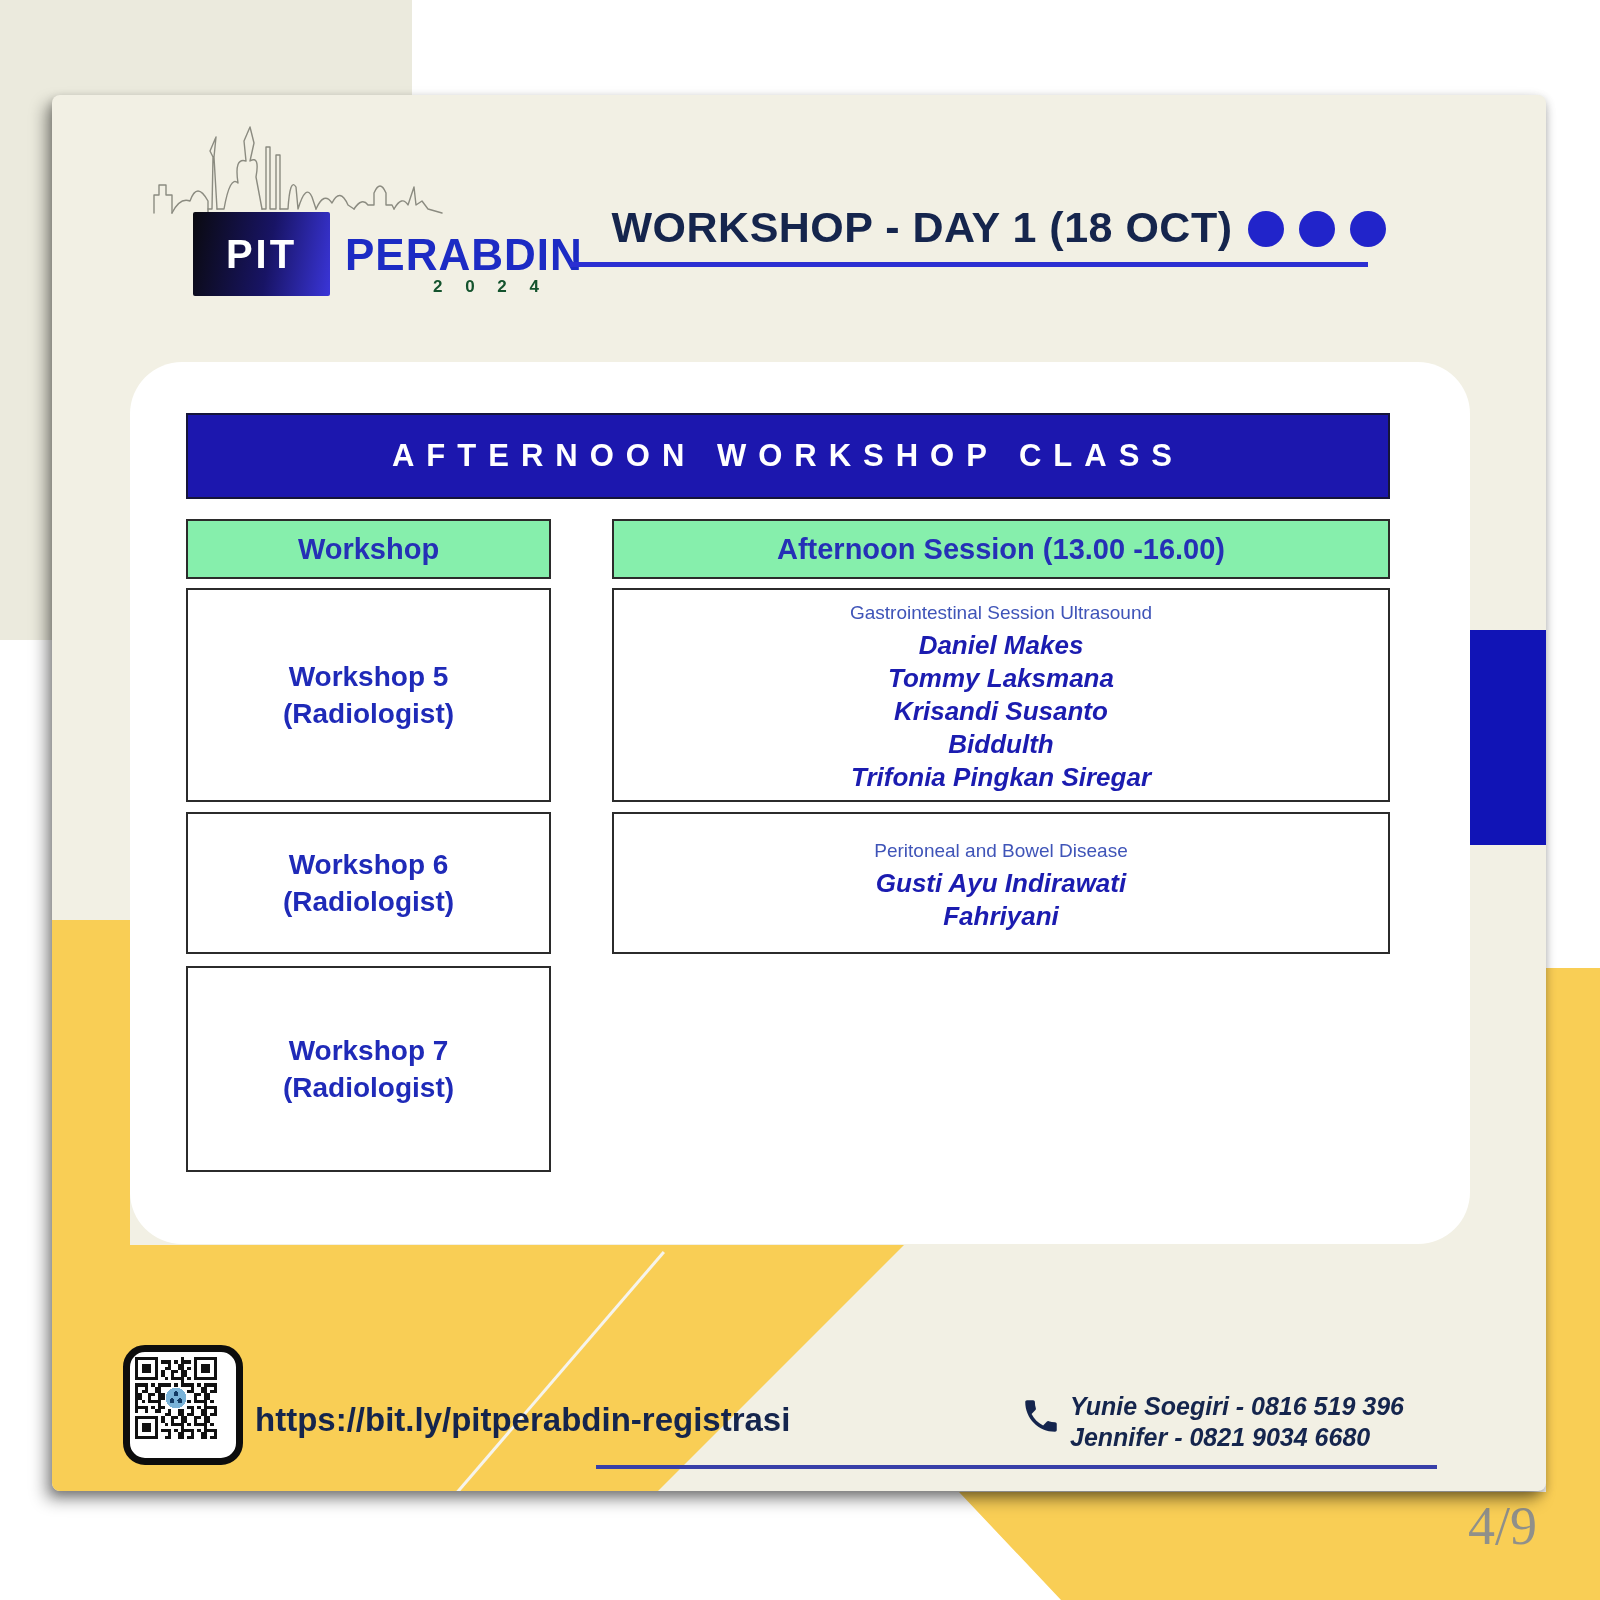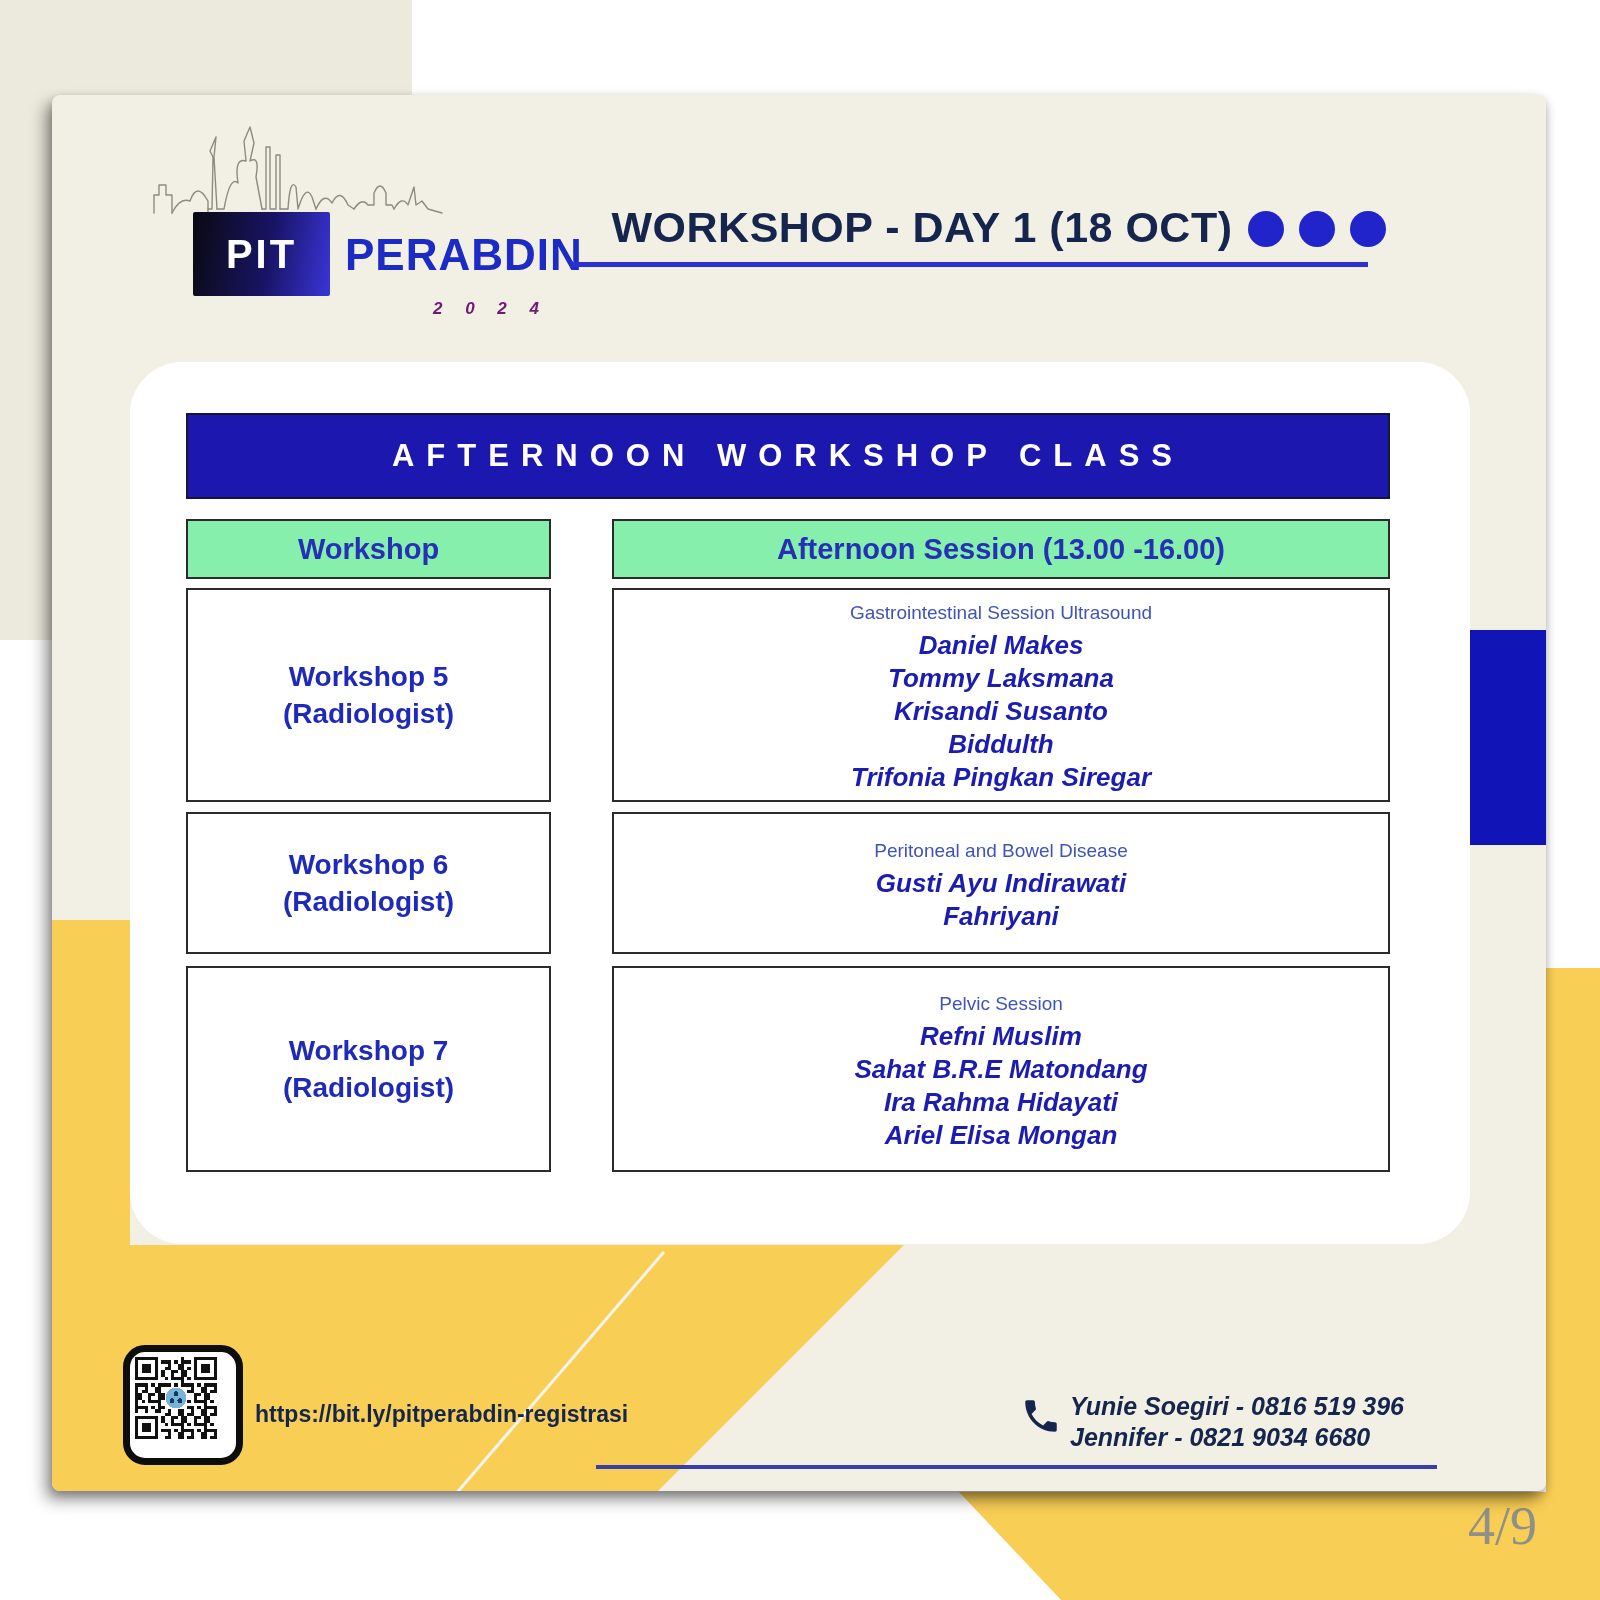--- a/index.html
+++ b/index.html
@@ -15,22 +15,22 @@
   .card{position:absolute;left:52px;top:95px;width:1494px;height:1396px;background:#f2f0e4;
     border-radius:8px;box-shadow:-7px 9px 16px rgba(0,0,0,.38),0 4px 10px rgba(0,0,0,.25);overflow:hidden;}
   
   .skyline{position:absolute;left:98px;top:22px;}
   .logo-box{position:absolute;left:141px;top:117px;width:137px;height:84px;border-radius:2px;
     background:linear-gradient(100deg,#0a0a10 0%,#181465 55%,#3a35d8 100%);
     display:flex;align-items:center;justify-content:center;}
   .logo-box span{color:#fff;font-size:40px;font-weight:700;letter-spacing:3px;}
   .logo-perabdin{position:absolute;left:293px;top:135px;width:220px;font-size:44px;font-weight:800;
     color:#1c2bc4;letter-spacing:1px;}
-  .logo-year{position:absolute;left:284px;top:204px;width:212px;text-align:right;font-size:17px;
-    font-weight:700;font-style:italic;letter-spacing:9px;color:#701a75;}
+  .logo-year{position:absolute;left:284px;top:182px;width:212px;text-align:right;font-size:17px;
+    font-weight:700;letter-spacing:9px;color:#14532d;}
   
   .day-title{position:absolute;left:540px;top:108px;width:660px;text-align:center;
     font-size:43px;font-weight:800;color:#15254d;letter-spacing:.5px;white-space:nowrap;}
   .dot{position:absolute;top:116px;width:36px;height:36px;border-radius:50%;background:#2124ca;}
   .underline{position:absolute;left:518px;top:167px;width:798px;height:5px;background:#2c2fd2;}
   
   .card-yellow{position:absolute;left:0;top:0;width:1494px;height:1396px;background:#f9ce55;
     clip-path:polygon(0px 825px,78px 825px,78px 1150px,852px 1150px,606px 1396px,0px 1396px);}
   .diag-line{position:absolute;left:613px;top:1158px;width:322px;height:3px;background:#f6f4ec;
     transform-origin:0 0;transform:rotate(130.7deg);}
@@ -51,21 +51,21 @@
   .mt9{margin-top:9px;}.mt10{margin-top:10px;}.mt12{margin-top:12px;}
   .h214{height:214px;}.h142{height:142px;}.h206{height:206px;}
   .wslabel{font-size:28px;font-weight:700;color:#1f2ab8;line-height:37px;}
   .session-title{font-size:19px;color:#3f54b8;line-height:33px;}
   .speaker{font-size:26px;font-weight:700;font-style:italic;color:#1b1cb0;line-height:33px;}
   
   .blue-block{position:absolute;left:1418px;top:535px;width:76px;height:215px;background:#1114b6;}
   
   .qr{position:absolute;left:71px;top:1250px;width:96px;height:96px;background:#fff;
     border:7px solid #0d0d0d;border-radius:22px;padding:5px;}
-  .url{position:absolute;left:203px;top:1306px;font-size:23px;font-weight:700;color:#15254d;white-space:nowrap;}
+  .url{position:absolute;left:203px;top:1306px;font-size:33px;font-weight:700;color:#15254d;white-space:nowrap;}
   .phone{position:absolute;left:968px;top:1300px;width:42px;height:42px;}
   .contacts{position:absolute;left:1018px;top:1296px;font-size:25px;font-weight:700;font-style:italic;
     color:#15254d;line-height:31px;white-space:nowrap;}
   .footer-line{position:absolute;left:544px;top:1370px;width:841px;height:4px;background:#383fa8;}
 </style>
 </head>
 <body>
 
 <div class="stage">
 
@@ -139,27 +139,20 @@
           <div class="session-title">Peritoneal and Bowel Disease</div>
           <div class="speaker">Gusti Ayu Indirawati</div>
           <div class="speaker">Fahriyani</div>
         </div>
       </div>
 
       <div class="trow mt12">
         <div class="cell c1 h206">
           <div class="wslabel">Workshop 7</div>
           <div class="wslabel">(Radiologist)</div>
-        </div>
-        <div class="cell c2 h206">
-          <div class="session-title">Pelvic Session</div>
-          <div class="speaker">Refni Muslim</div>
-          <div class="speaker">Sahat B.R.E Matondang</div>
-          <div class="speaker">Ira Rahma Hidayati</div>
-          <div class="speaker">Ariel Elisa Mongan</div>
         </div>
       </div>
     </div>
 
     <div class="qr">
       <svg id="qrsvg" width="82" height="82" viewBox="0 0 25 25" shape-rendering="crispEdges">
           <rect x="0" y="8" width="1" height="1" fill="#111"></rect>
           <rect x="0" y="9" width="1" height="1" fill="#111"></rect>
           <rect x="0" y="10" width="1" height="1" fill="#111"></rect>
           <rect x="0" y="11" width="1" height="1" fill="#111"></rect>

